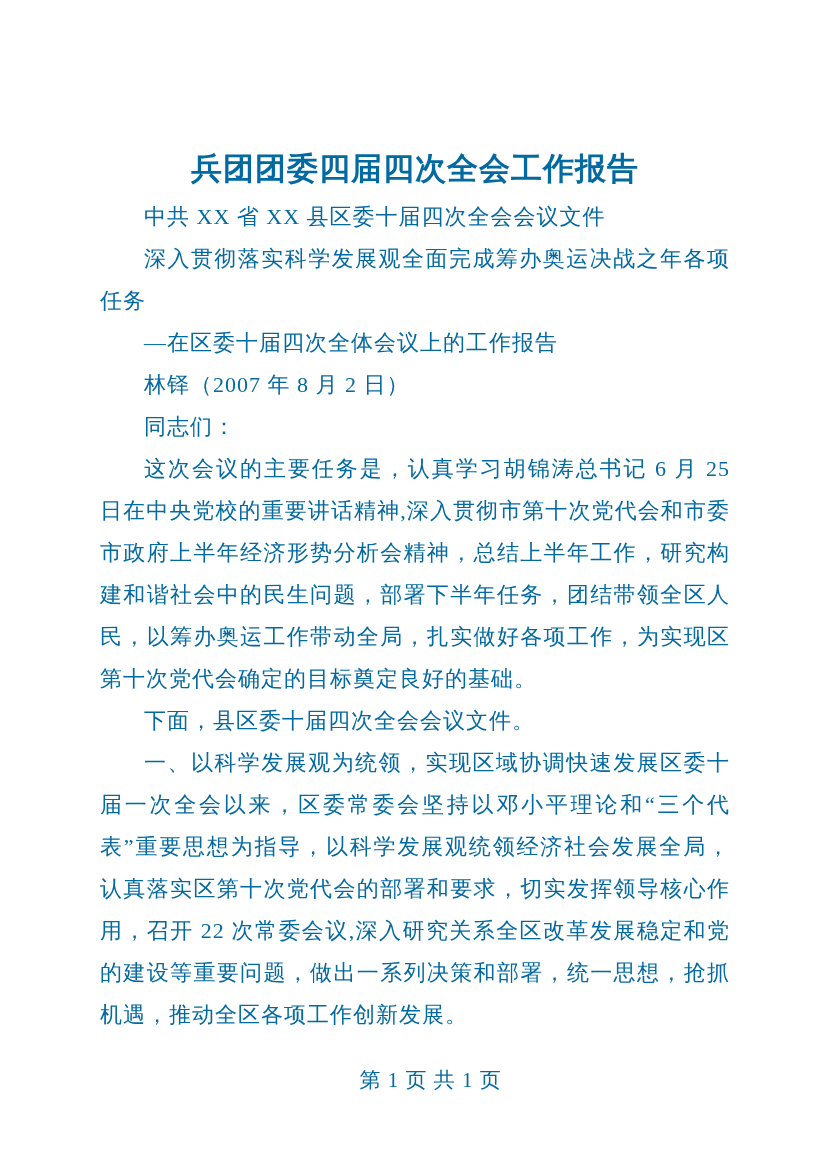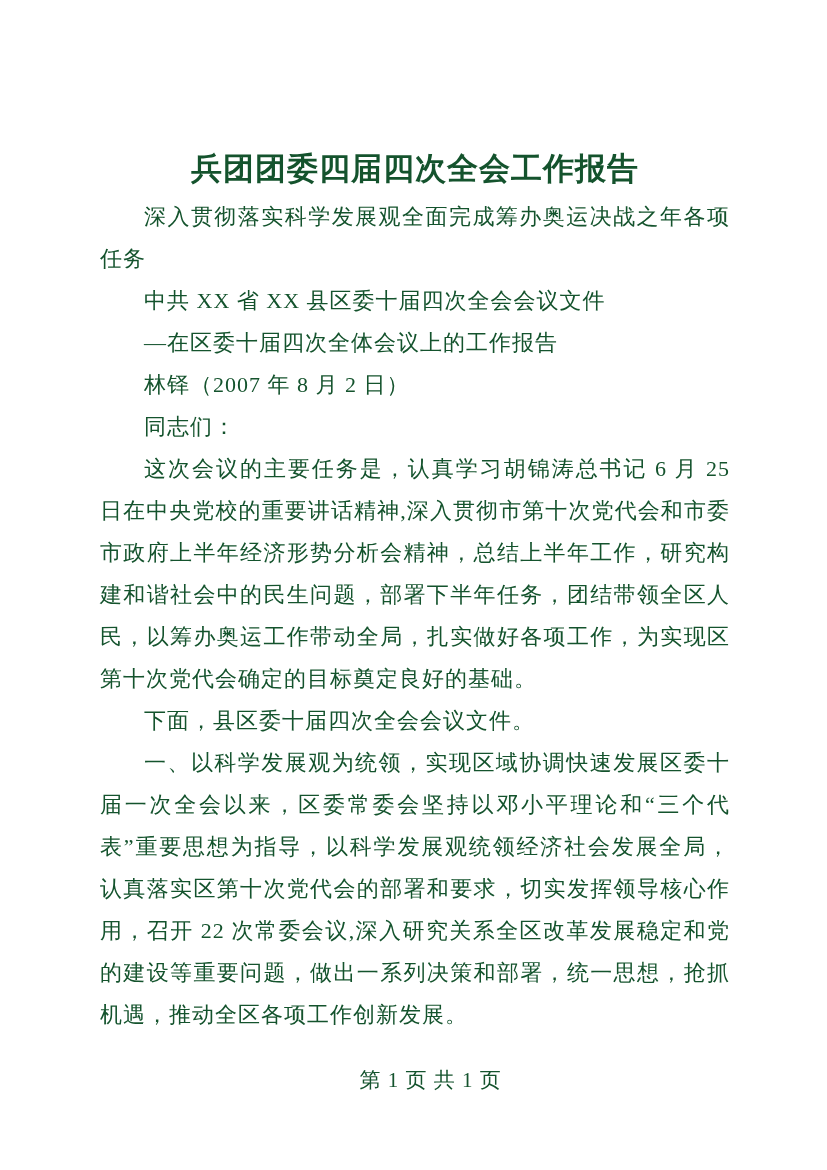--- a/index.html
+++ b/index.html
@@ -6,21 +6,21 @@
     margin: 0;
     padding: 0;
     background: #ffffff;
   }
   .page {
     position: relative;
     width: 827px;
     height: 1170px;
     margin: 0 auto;
     background: #ffffff;
-    color: #14532d;
+    color: #0369a1;
     font-family: "Liberation Serif", "DejaVu Serif", serif;
     overflow: hidden;
   }
   .content {
     position: absolute;
     left: 100px;
     width: 630px;
     top: 146px;
   }
   .doc-title {
@@ -50,22 +50,22 @@
     text-align: center;
     letter-spacing: 1px;
   }
 </style>
 </head>
 <body>
 
 <div class="page">
   <div class="content">
     <h1 class="doc-title">兵团团委四届四次全会工作报告</h1>
+    <p class="para">中共 XX 省 XX 县区委十届四次全会会议文件</p>
     <p class="para">深入贯彻落实科学发展观全面完成筹办奥运决战之年各项任务</p>
-    <p class="para">中共 XX 省 XX 县区委十届四次全会会议文件</p>
     <p class="para">—在区委十届四次全体会议上的工作报告</p>
     <p class="para">林铎（2007 年 8 月 2 日）</p>
     <p class="para">同志们：</p>
     <p class="para">这次会议的主要任务是，认真学习胡锦涛总书记 6 月 25 日在中央党校的重要讲话精神,深入贯彻市第十次党代会和市委市政府上半年经济形势分析会精神，总结上半年工作，研究构建和谐社会中的民生问题，部署下半年任务，团结带领全区人民，以筹办奥运工作带动全局，扎实做好各项工作，为实现区第十次党代会确定的目标奠定良好的基础。</p>
     <p class="para">下面，县区委十届四次全会会议文件。</p>
     <p class="para">一、以科学发展观为统领，实现区域协调快速发展区委十届一次全会以来，区委常委会坚持以邓小平理论和“三个代表”重要思想为指导，以科学发展观统领经济社会发展全局，认真落实区第十次党代会的部署和要求，切实发挥领导核心作用，召开 22 次常委会议,深入研究关系全区改革发展稳定和党的建设等重要问题，做出一系列决策和部署，统一思想，抢抓机遇，推动全区各项工作创新发展。</p>
   </div>
   <div class="page-footer">第 1 页  共 1 页</div>
 </div>
 

